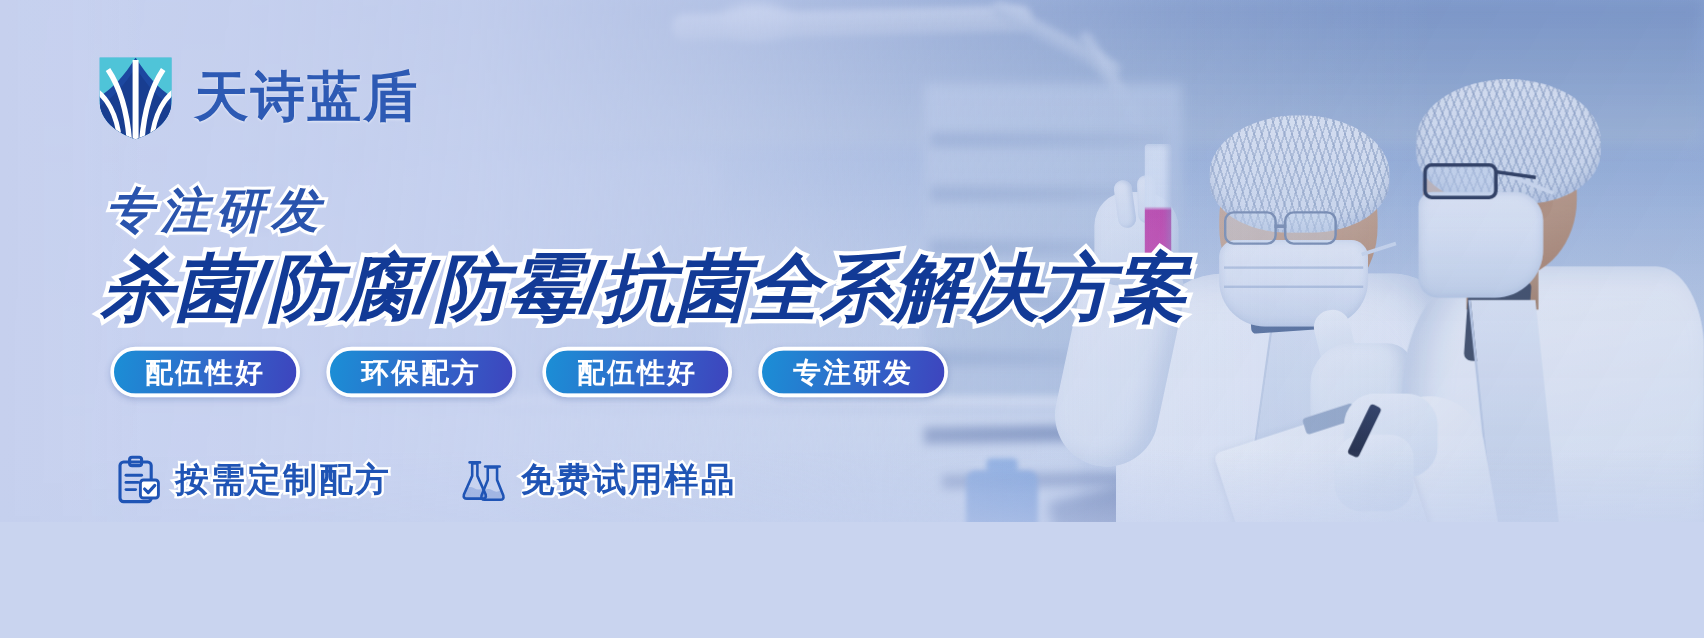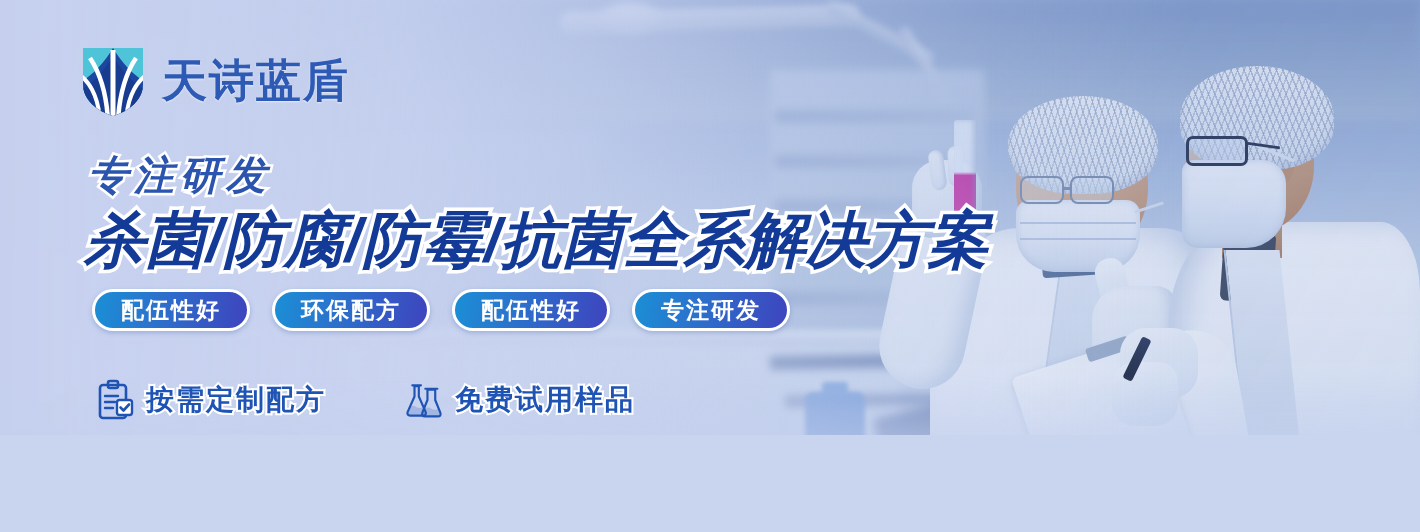--- a/index.html
+++ b/index.html
@@ -402,21 +402,21 @@
     background:linear-gradient(100deg,#1b8fd6 0%, #2d6ecb 45%, #3e44be 100%);
     color:#ffffff;
     font-size:23px; font-weight:700; letter-spacing:2px;
     font-family:"Liberation Sans","DejaVu Sans", sans-serif;
     box-shadow:0 2px 5px rgba(60,90,160,.3);
     white-space:nowrap;
   }
 
   .features {
     position:absolute; left:96px; top:379px;
-    display:flex; align-items:center; gap:79px;
+    display:flex; align-items:center; gap:58px;
   }
   .feature { display:flex; align-items:center; gap:12px; }
   .feature-icon { width:38px; height:42px; display:block; }
   .feature-label {
     font-size:28px; font-weight:700; letter-spacing:2px;
     color:#1f54b5;
     font-family:"Liberation Sans","DejaVu Sans", sans-serif;
     -webkit-text-stroke:4px #ffffff;
     paint-order:stroke fill;
     white-space:nowrap;

